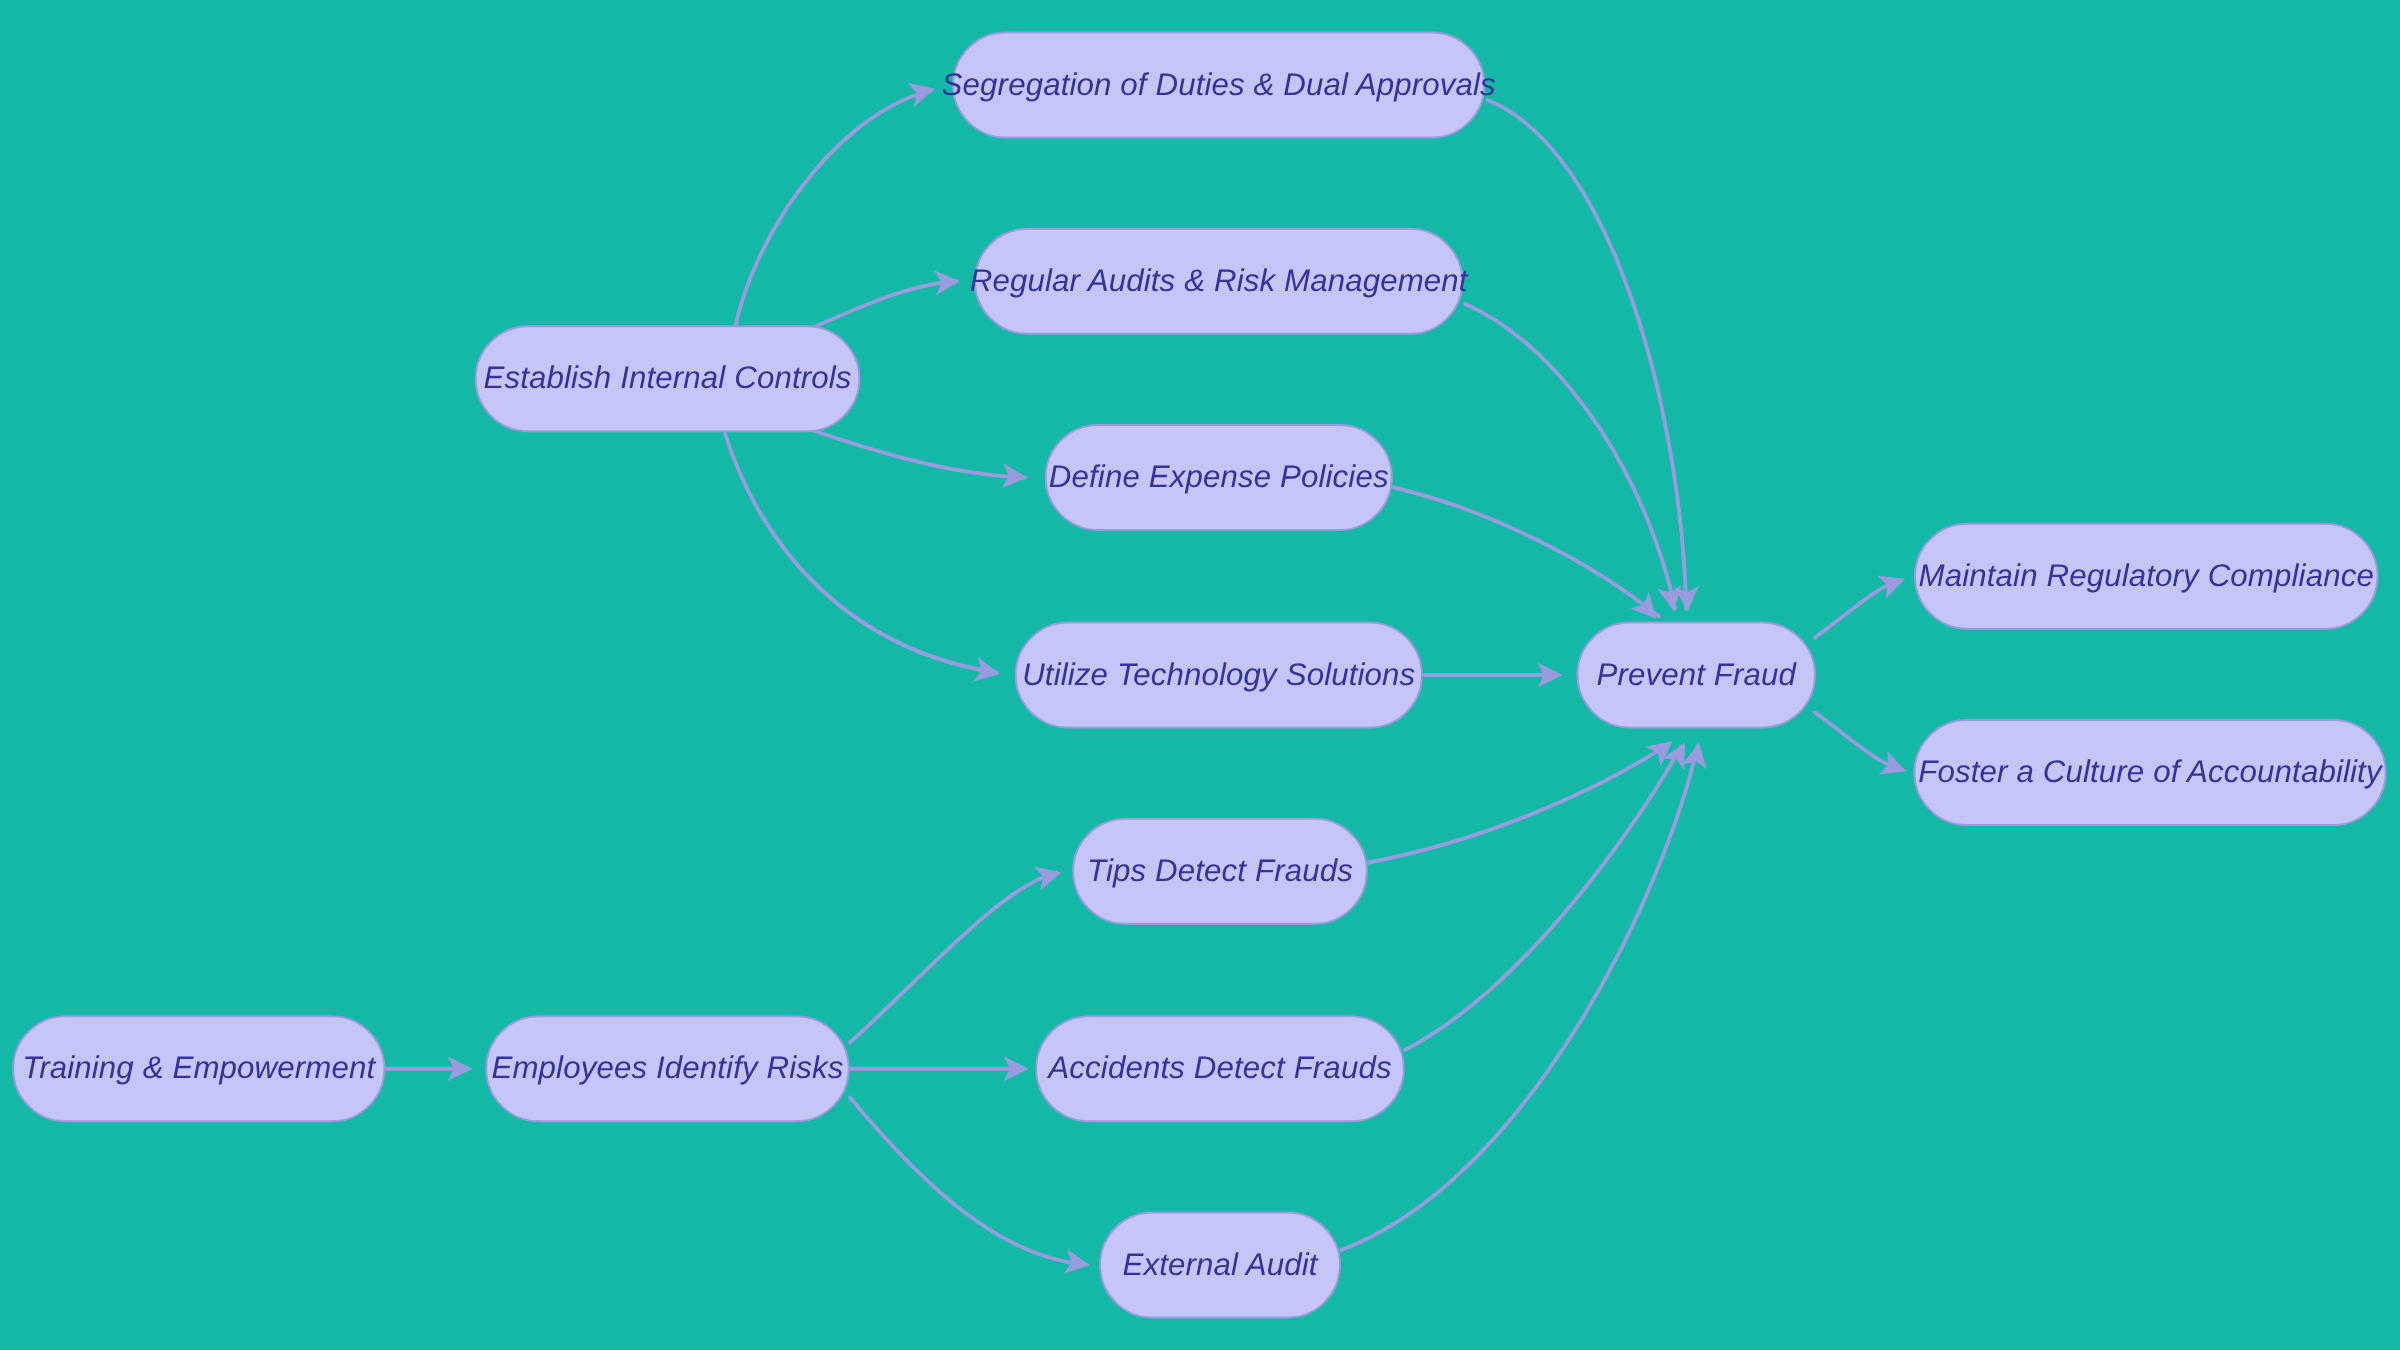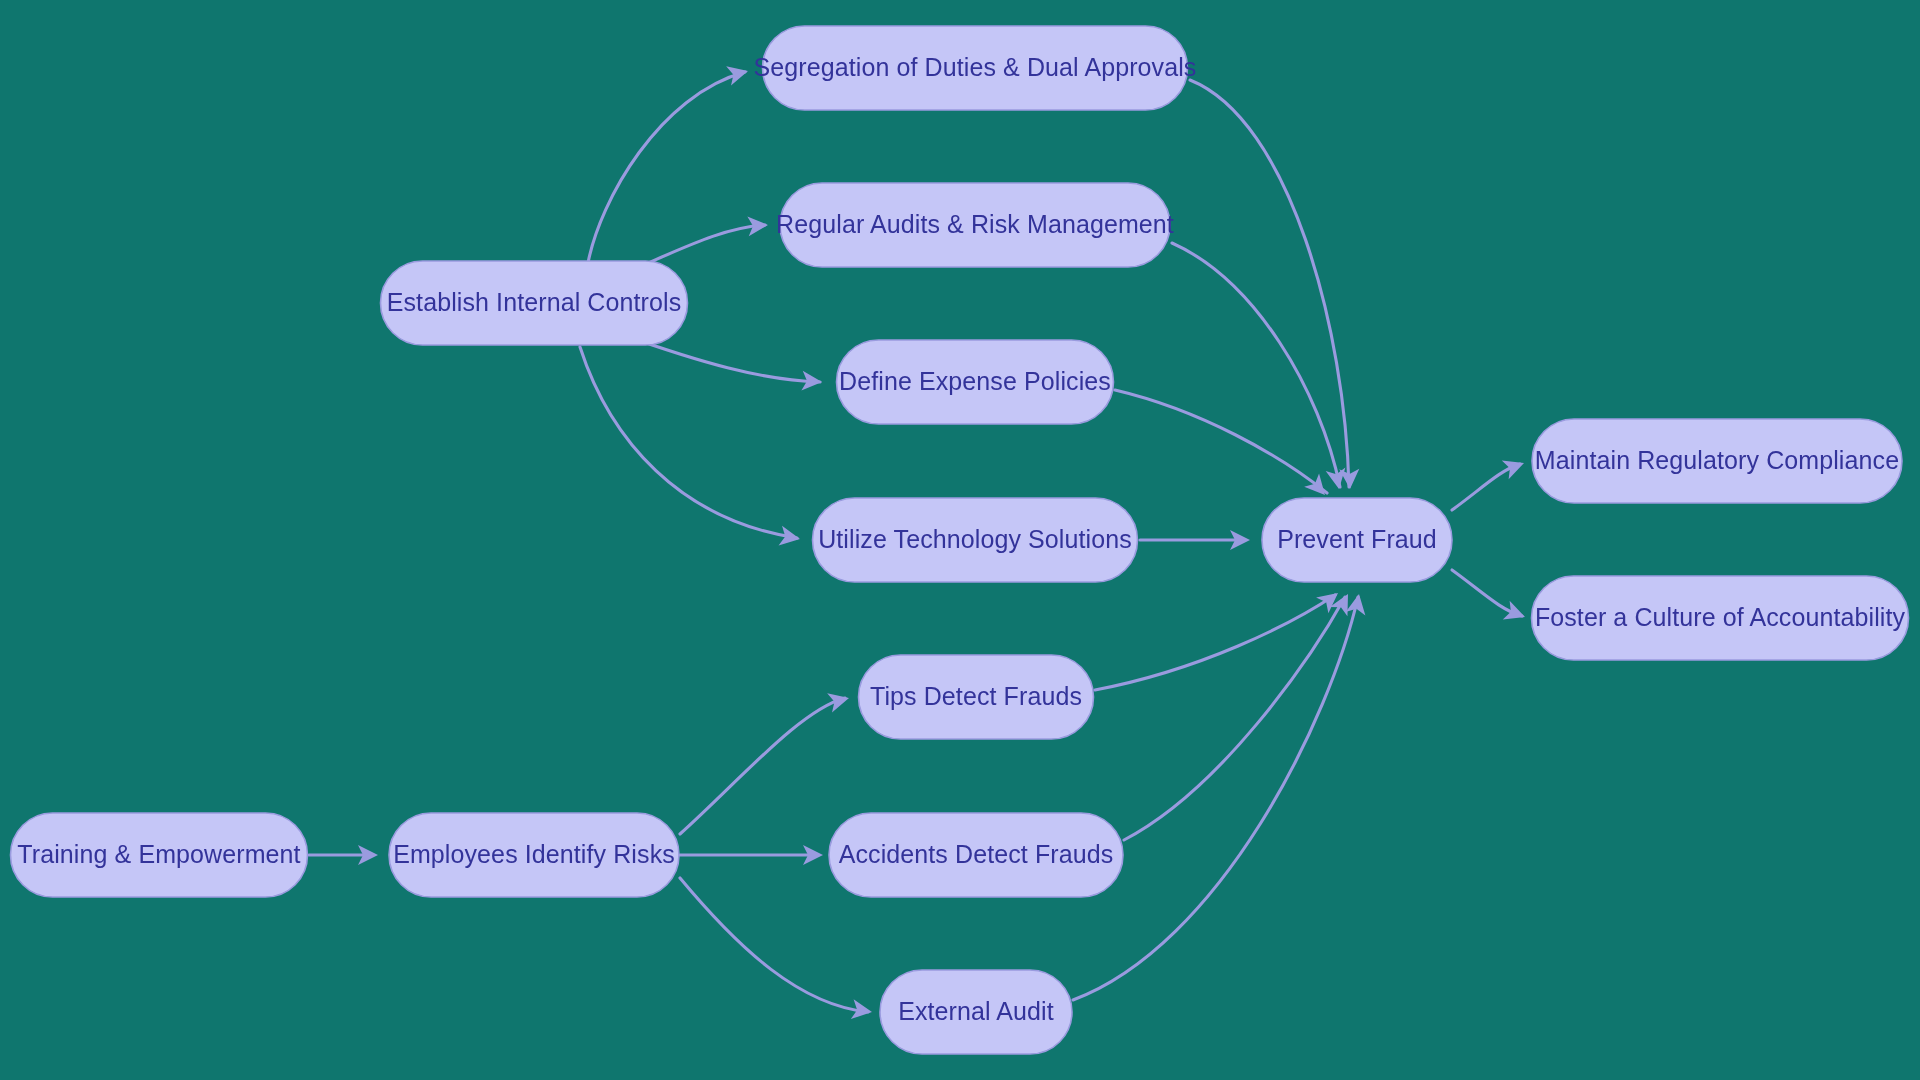--- a/index.html
+++ b/index.html
@@ -10,21 +10,22 @@
   body {
     width: 1920px;
     height: 1080px;
     overflow: hidden;
     font-family: "Liberation Sans", sans-serif;
   }
   #diagram-root {
     position: relative;
     width: 1920px;
     height: 1080px;
-    background: #0f766e;
+    background: #14b8a6;
+    font-style: italic;
   }
   svg#flow {
     display: block;
     width: 1920px;
     height: 1080px;
   }
   .node-shape {
     fill: #c5c6f7;
     stroke: #9a9bdf;
     stroke-width: 1.6;

